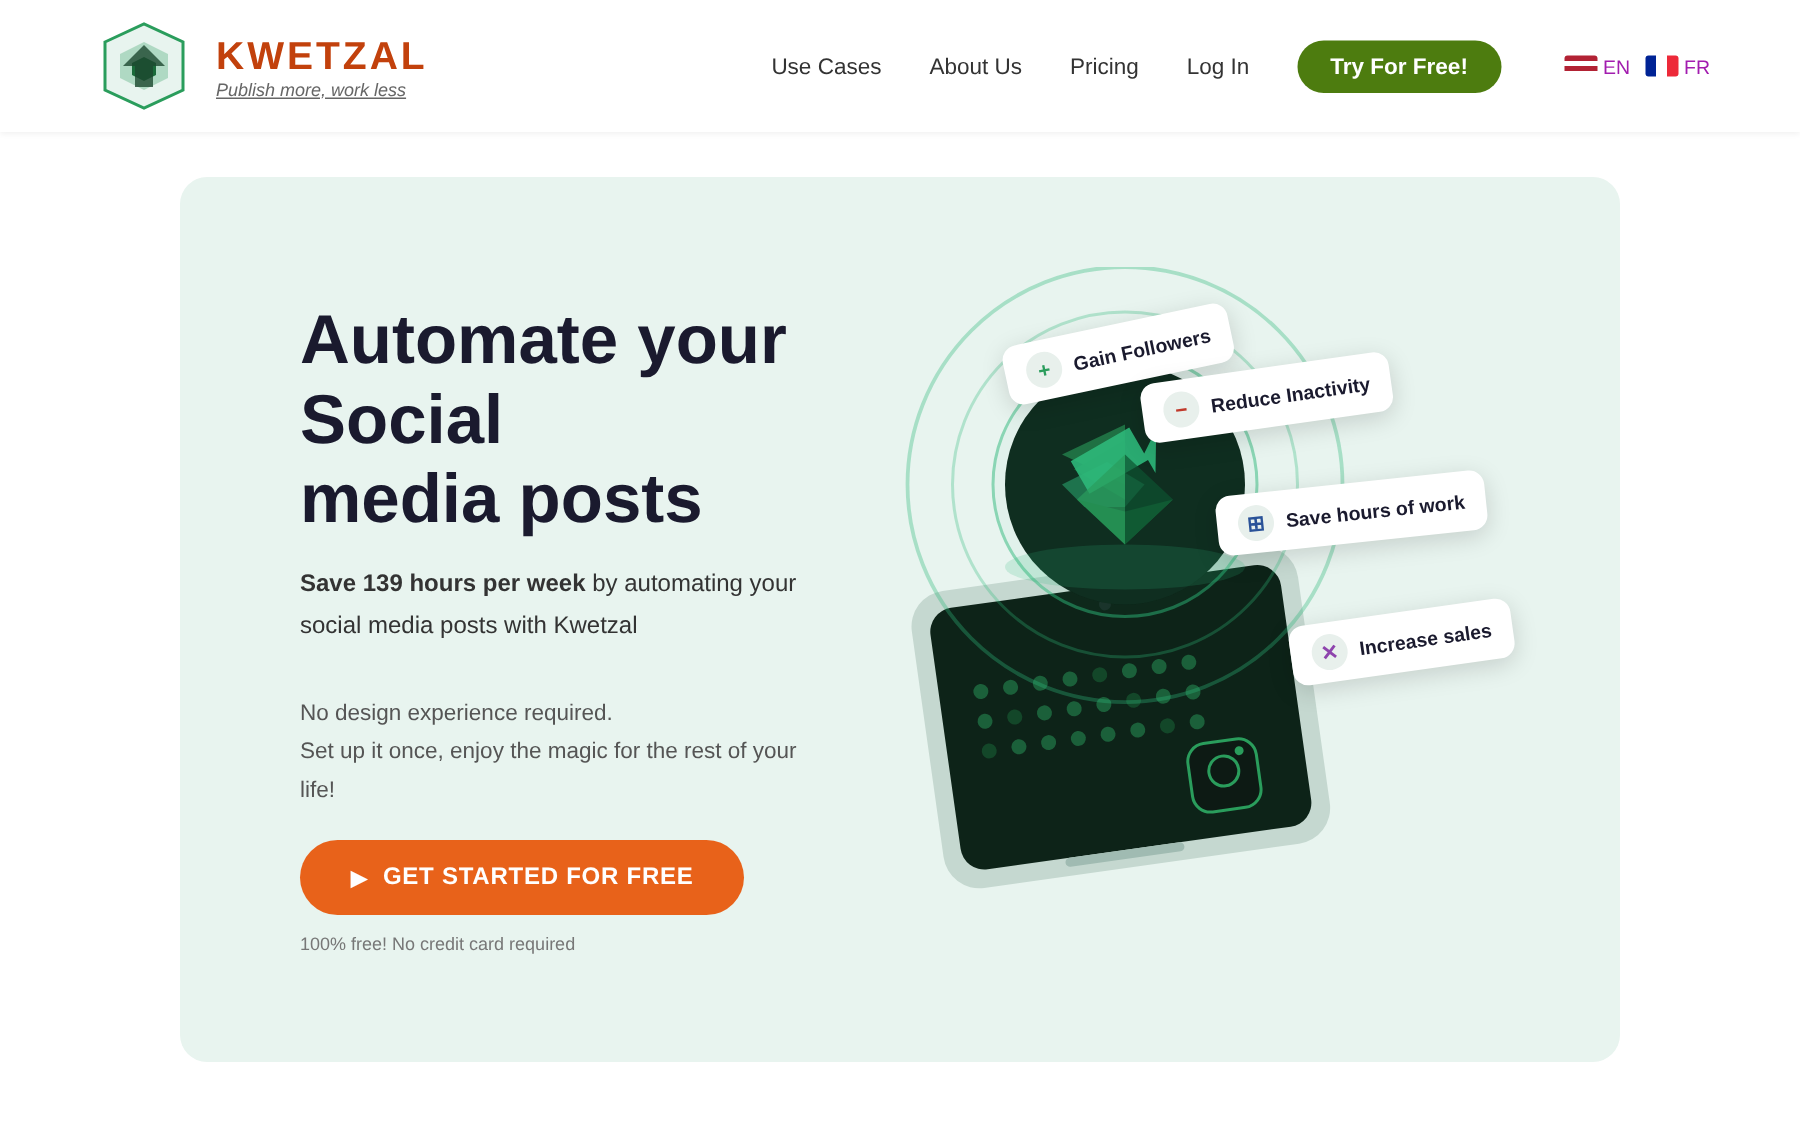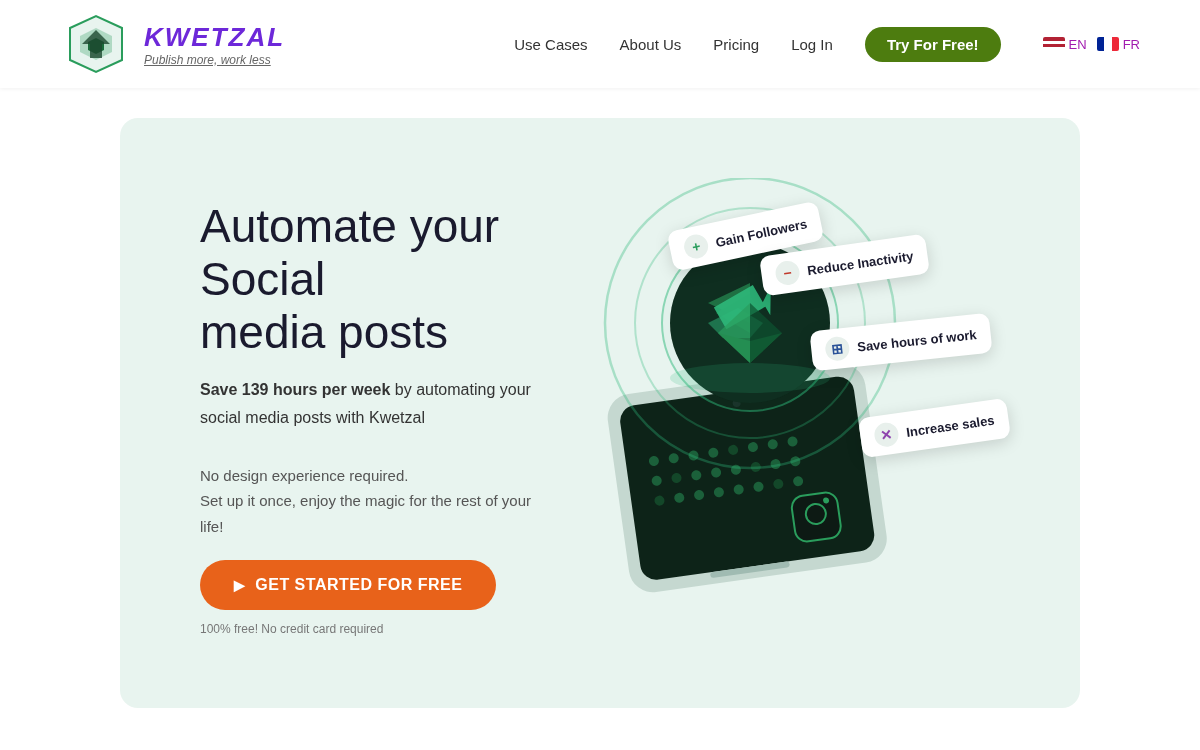--- a/index.html
+++ b/index.html
@@ -20,23 +20,22 @@
       align-items: center;
       gap: 12px;
     }
     .logo-icon {
       width: 72px;
       height: 72px;
     }
     .logo-text h1 {
       font-size: 26px;
       font-weight: 700;
-      color: #6d28d9;
+      color: #c2410c;
       letter-spacing: 2px;
-      font-style: italic;
     }
     .logo-text p {
       font-size: 12px;
       color: #666;
       font-style: italic;
       text-decoration: underline;
     }
     .nav-links {
       display: flex;
       align-items: center;
@@ -101,21 +100,21 @@
       min-height: 560px;
       position: relative;
       overflow: hidden;
     }
     .hero-left {
       max-width: 520px;
       z-index: 2;
     }
     .hero-title {
       font-size: 46px;
-      font-weight: 400;
+      font-weight: 700;
       color: #1a1a2e;
       line-height: 1.15;
       margin-bottom: 18px;
     }
     .hero-subtitle {
       font-size: 38px;
       font-weight: 800;
       color: #e8621a;
       text-decoration: underline;
       display: inline;

